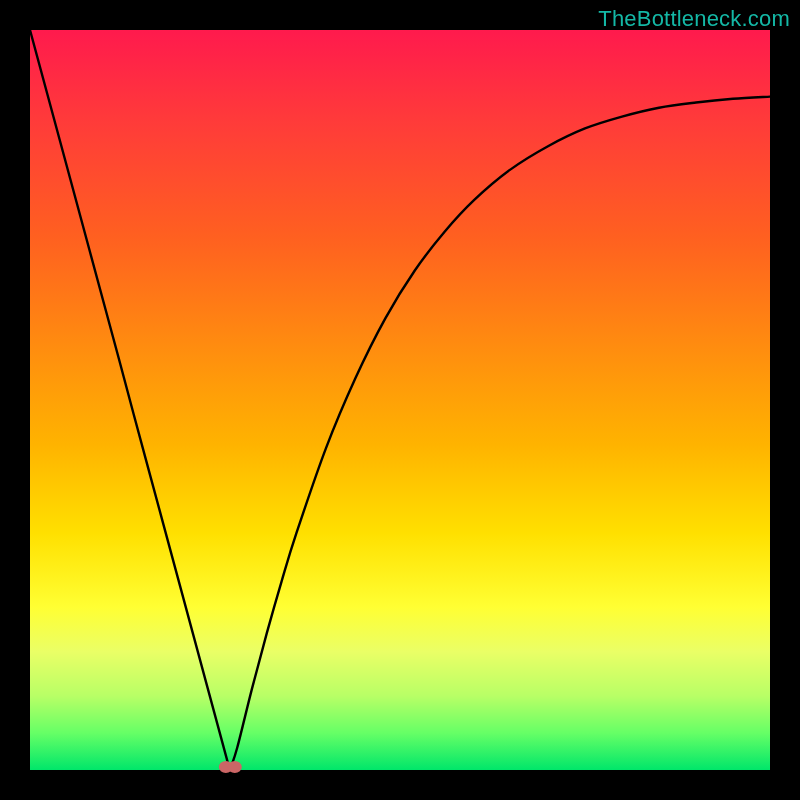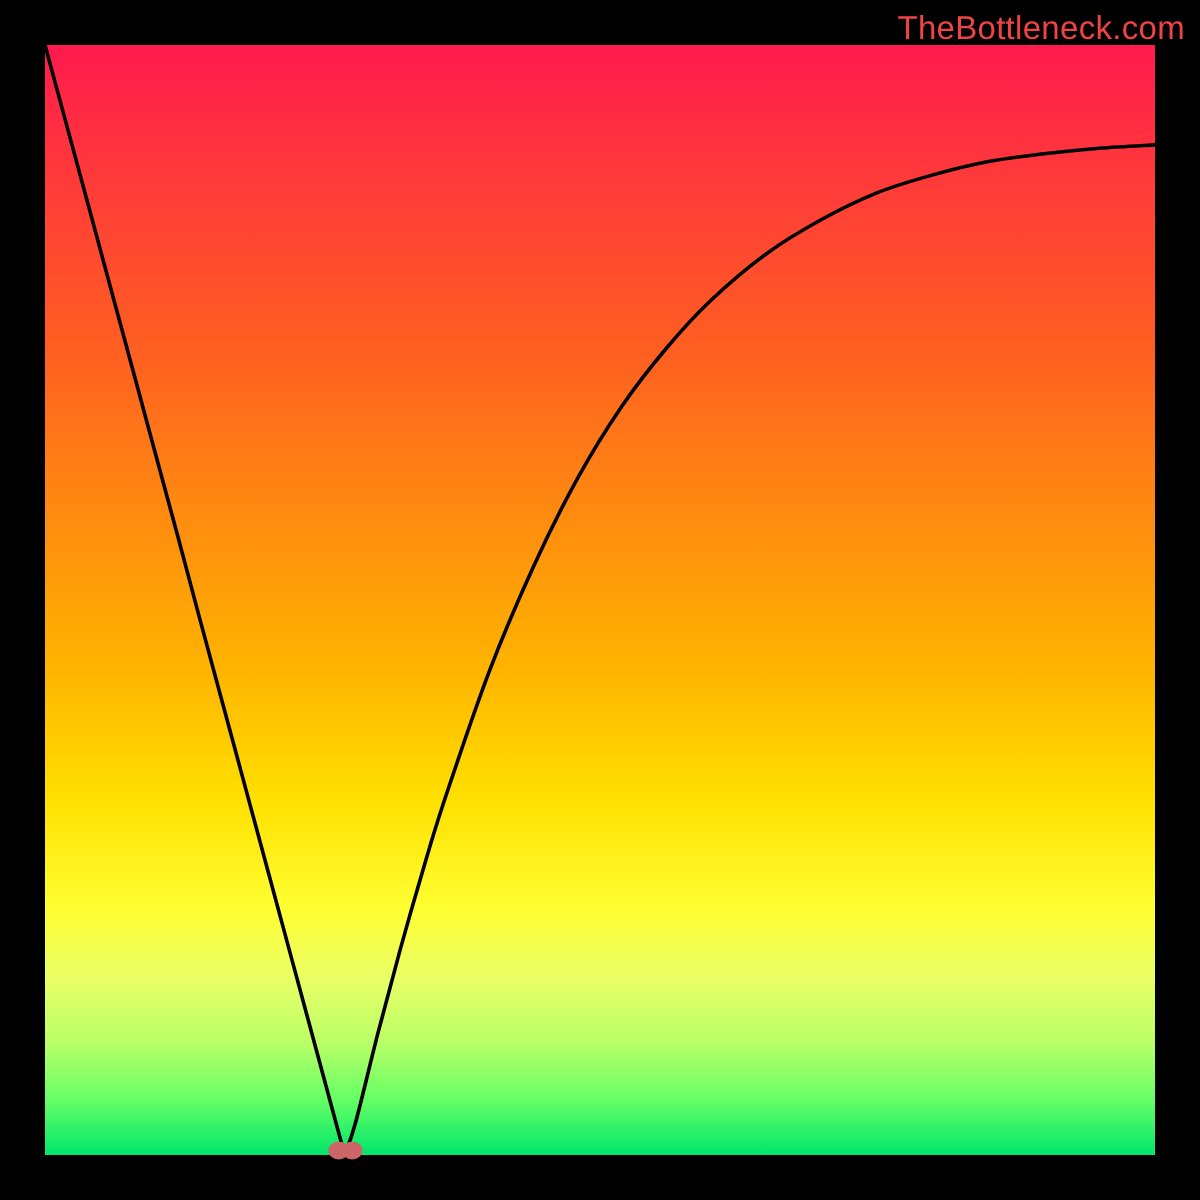--- a/index.html
+++ b/index.html
@@ -34,21 +34,21 @@
       #b8ff66 90%,
       #66ff66 95%,
       #00e66a 100%);
   }
   .watermark {
     position: absolute;
     top: 6px;
     right: 10px;
     font-family: Arial, Helvetica, sans-serif;
     font-size: 22px;
-    color: #ef4444;
+    color: #14b8a6;
     letter-spacing: 0.2px;
     user-select: none;
   }
   svg.curve {
     position: absolute;
     left: 0;
     top: 0;
     width: 740px;
     height: 740px;
     overflow: visible;

